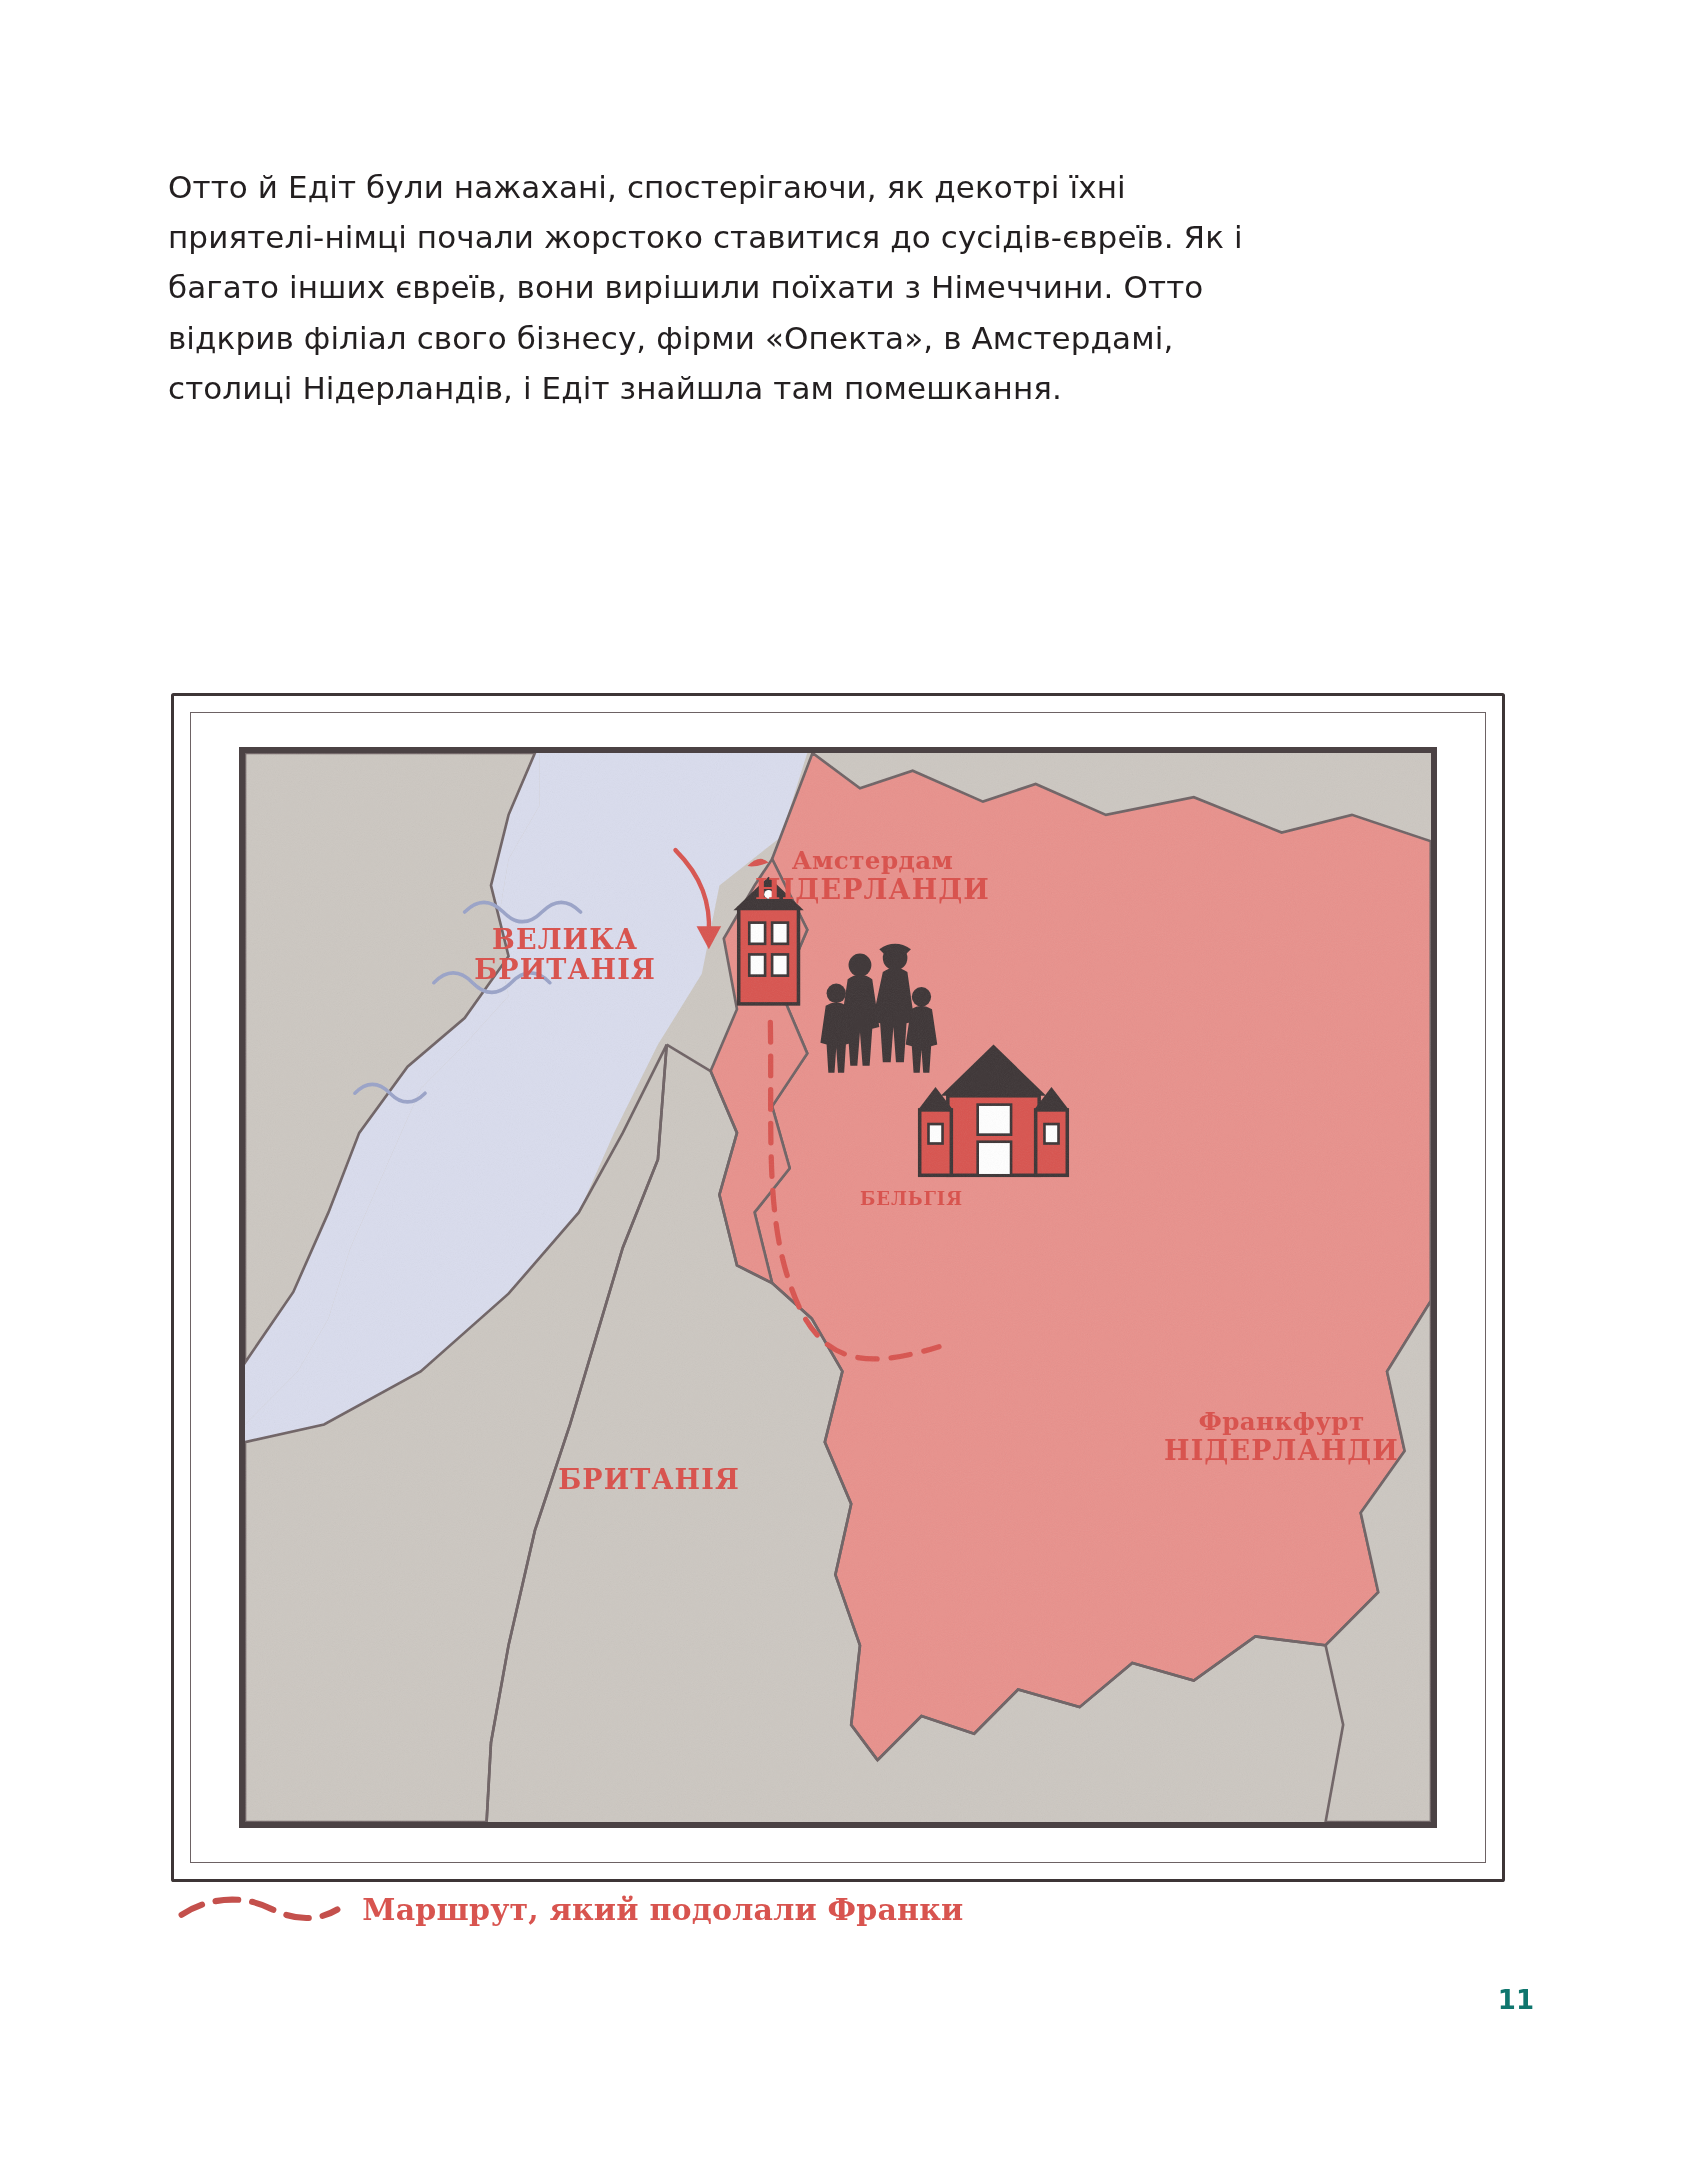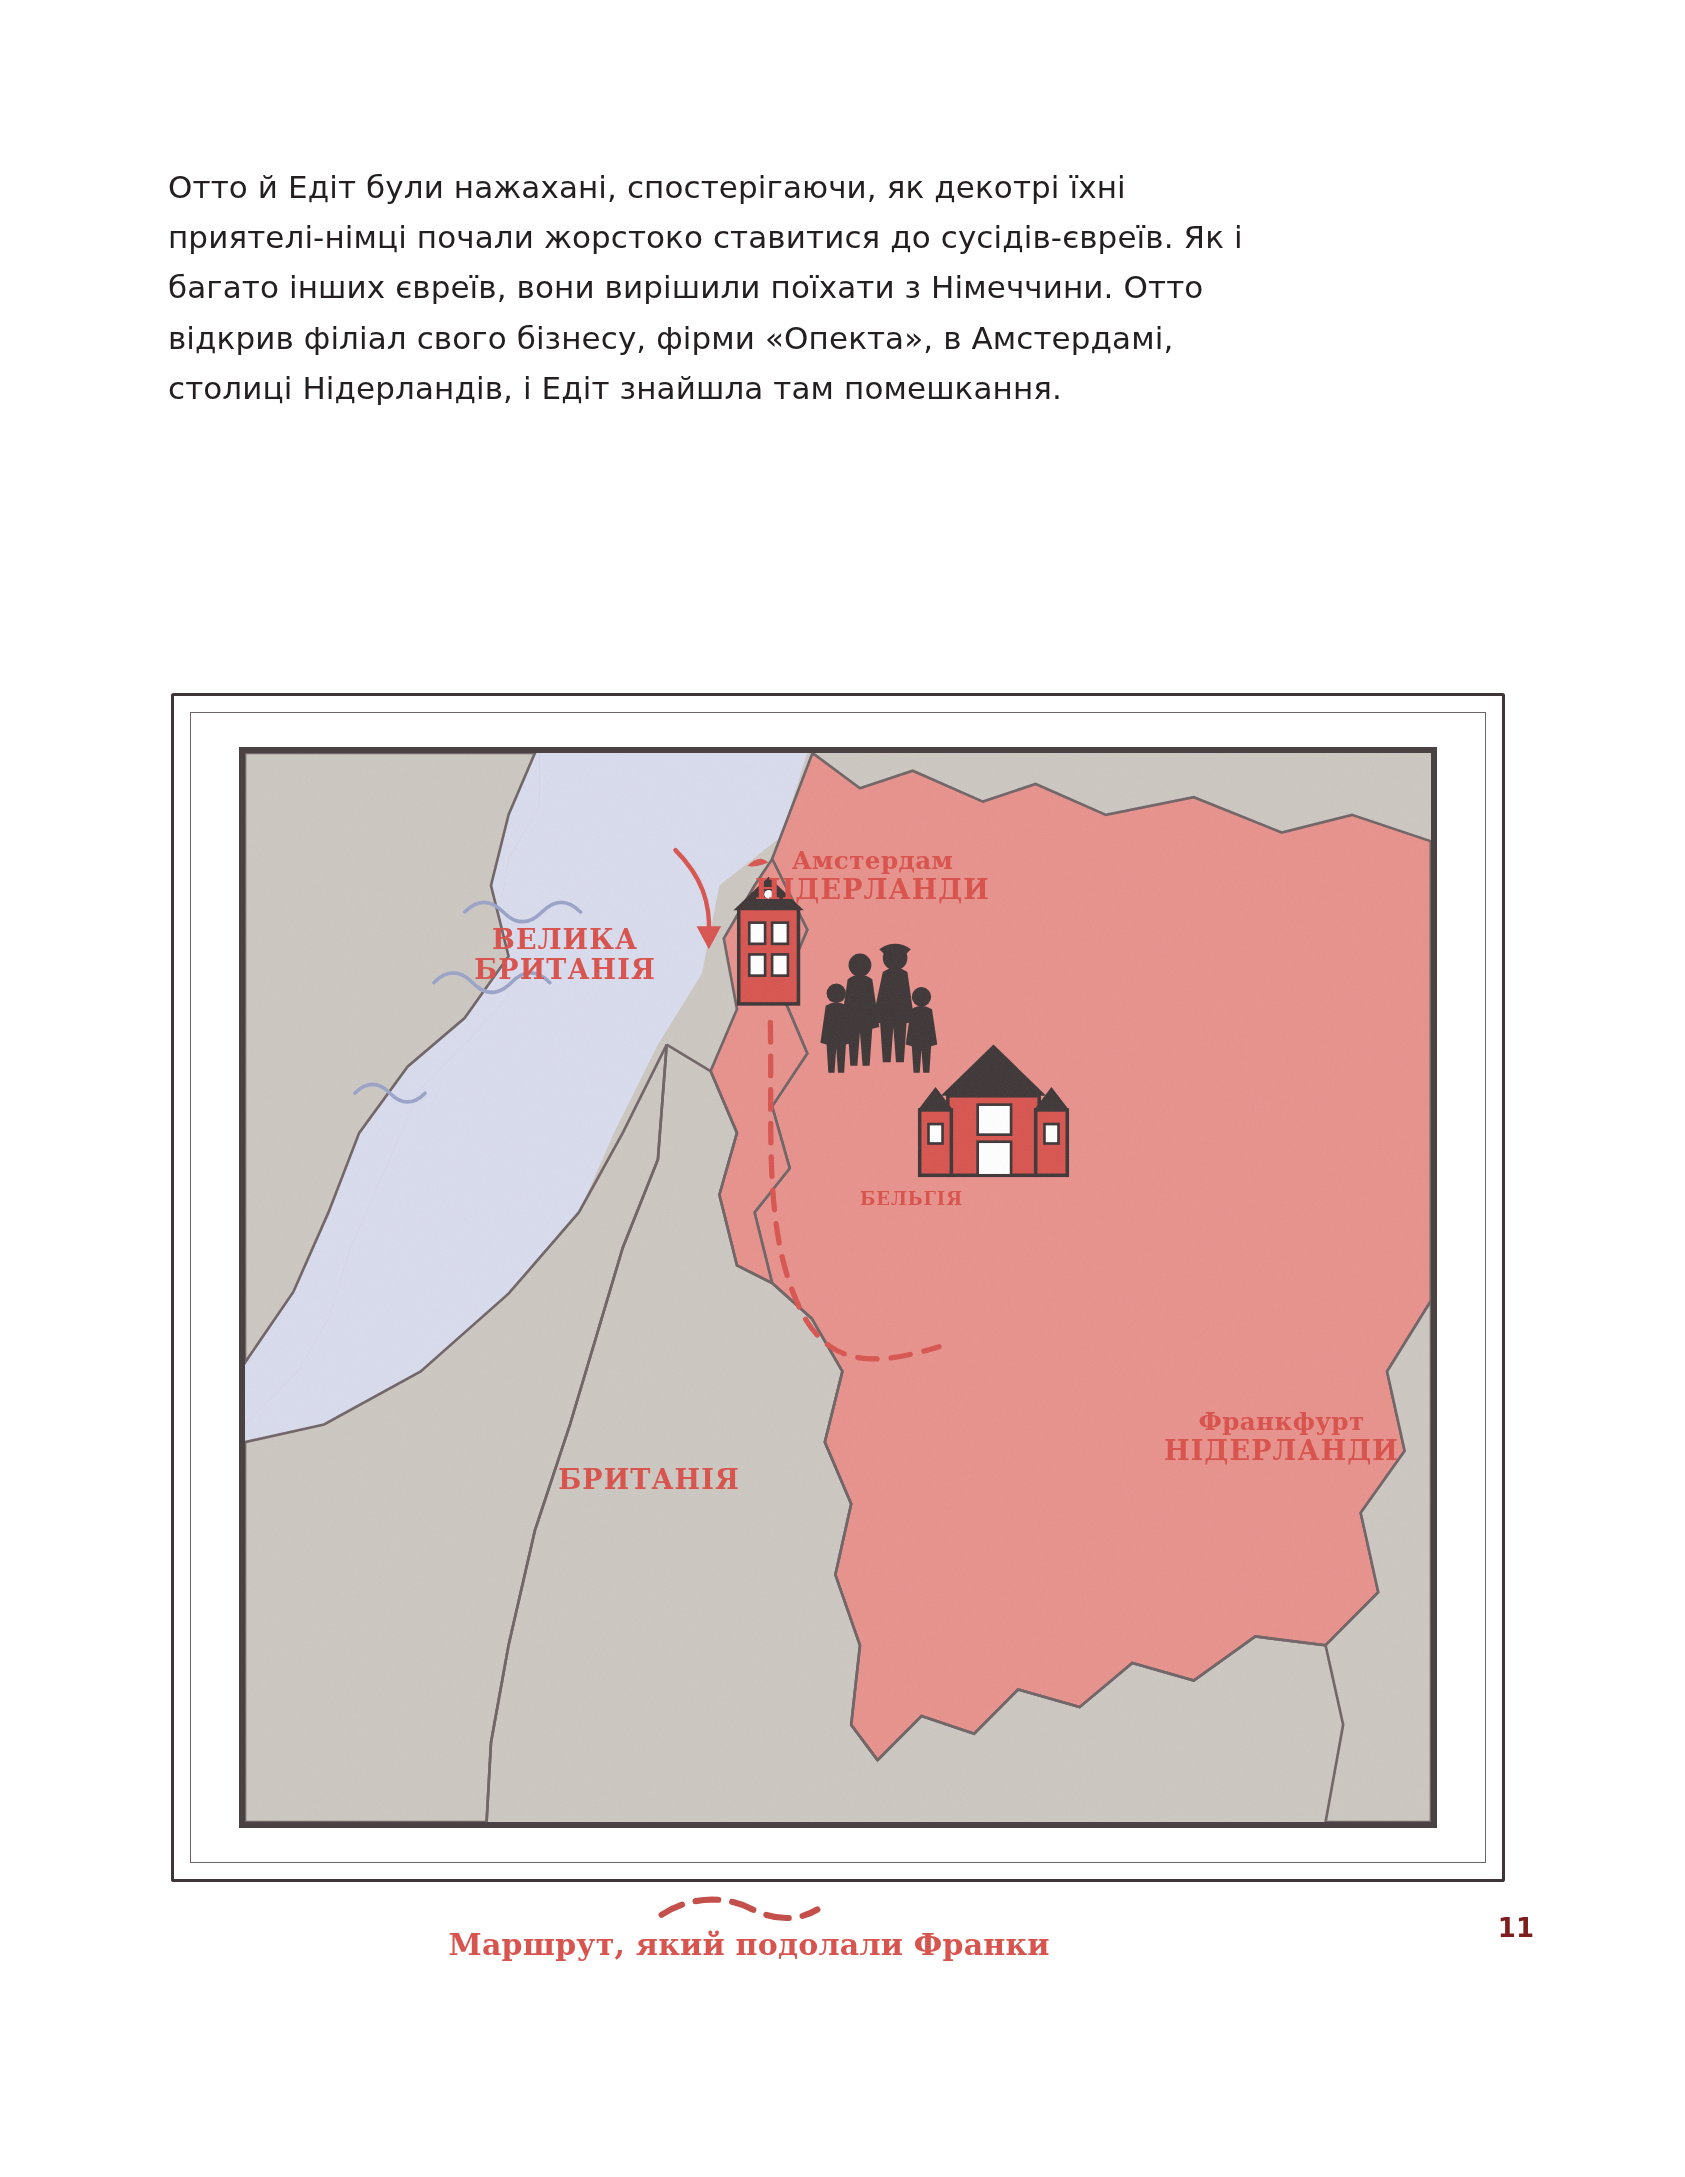--- a/index.html
+++ b/index.html
@@ -99,51 +99,49 @@
 
   #label-great-britain { left: 206px; top: 162px; width: 228px; }
   #label-netherlands   { left: 496px; top: 84px;  width: 263px; }
   #label-belgium       { left: 557px; top: 426px; width: 219px; }
   #label-france        { left: 290px; top: 702px; width: 228px; }
   #label-germany       { left: 905px; top: 645px; width: 263px; }
 
   
   .legend {
     position: absolute;
-    left: 169px;
+    left: 176px;
     top: 1892px;
     width: 1141px;
     height: 61px;
     display: flex;
-    align-items: center;
-    flex-direction: column;
   }
   .legend-dash {
     width: 167px;
     height: 35px;
     flex: 0 0 auto;
   }
   .legend-text {
     margin-left: 19.3px;
     color: #d8544f;
     font-family: "DejaVu Serif", serif;
     font-weight: bold;
     font-size: 30px;
     letter-spacing: 0.2px;
   }
 
   
   .page-number {
     position: absolute;
     right: 151px;
-    top: 1913px;
+    top: 1985px;
     font-family: "DejaVu Sans", sans-serif;
     font-weight: bold;
     font-size: 26px;
-    color: #7f1d1d;
+    color: #0f766e;
   }
 </style>
 </head>
 <body>
 
 <div class="page-text">
   <p>Отто й Едіт були нажахані, спостерігаючи, як декотрі їхні приятелі-німці почали жорстоко ставитися до сусідів-євреїв. Як і багато інших євреїв, вони вирішили поїхати з Німеччини. Отто відкрив філіал свого бізнесу, фірми «Опекта», в Амстердамі, столиці Нідерландів, і Едіт знайшла там помешкання.</p>
 </div>
 
 <div class="map-frame">

